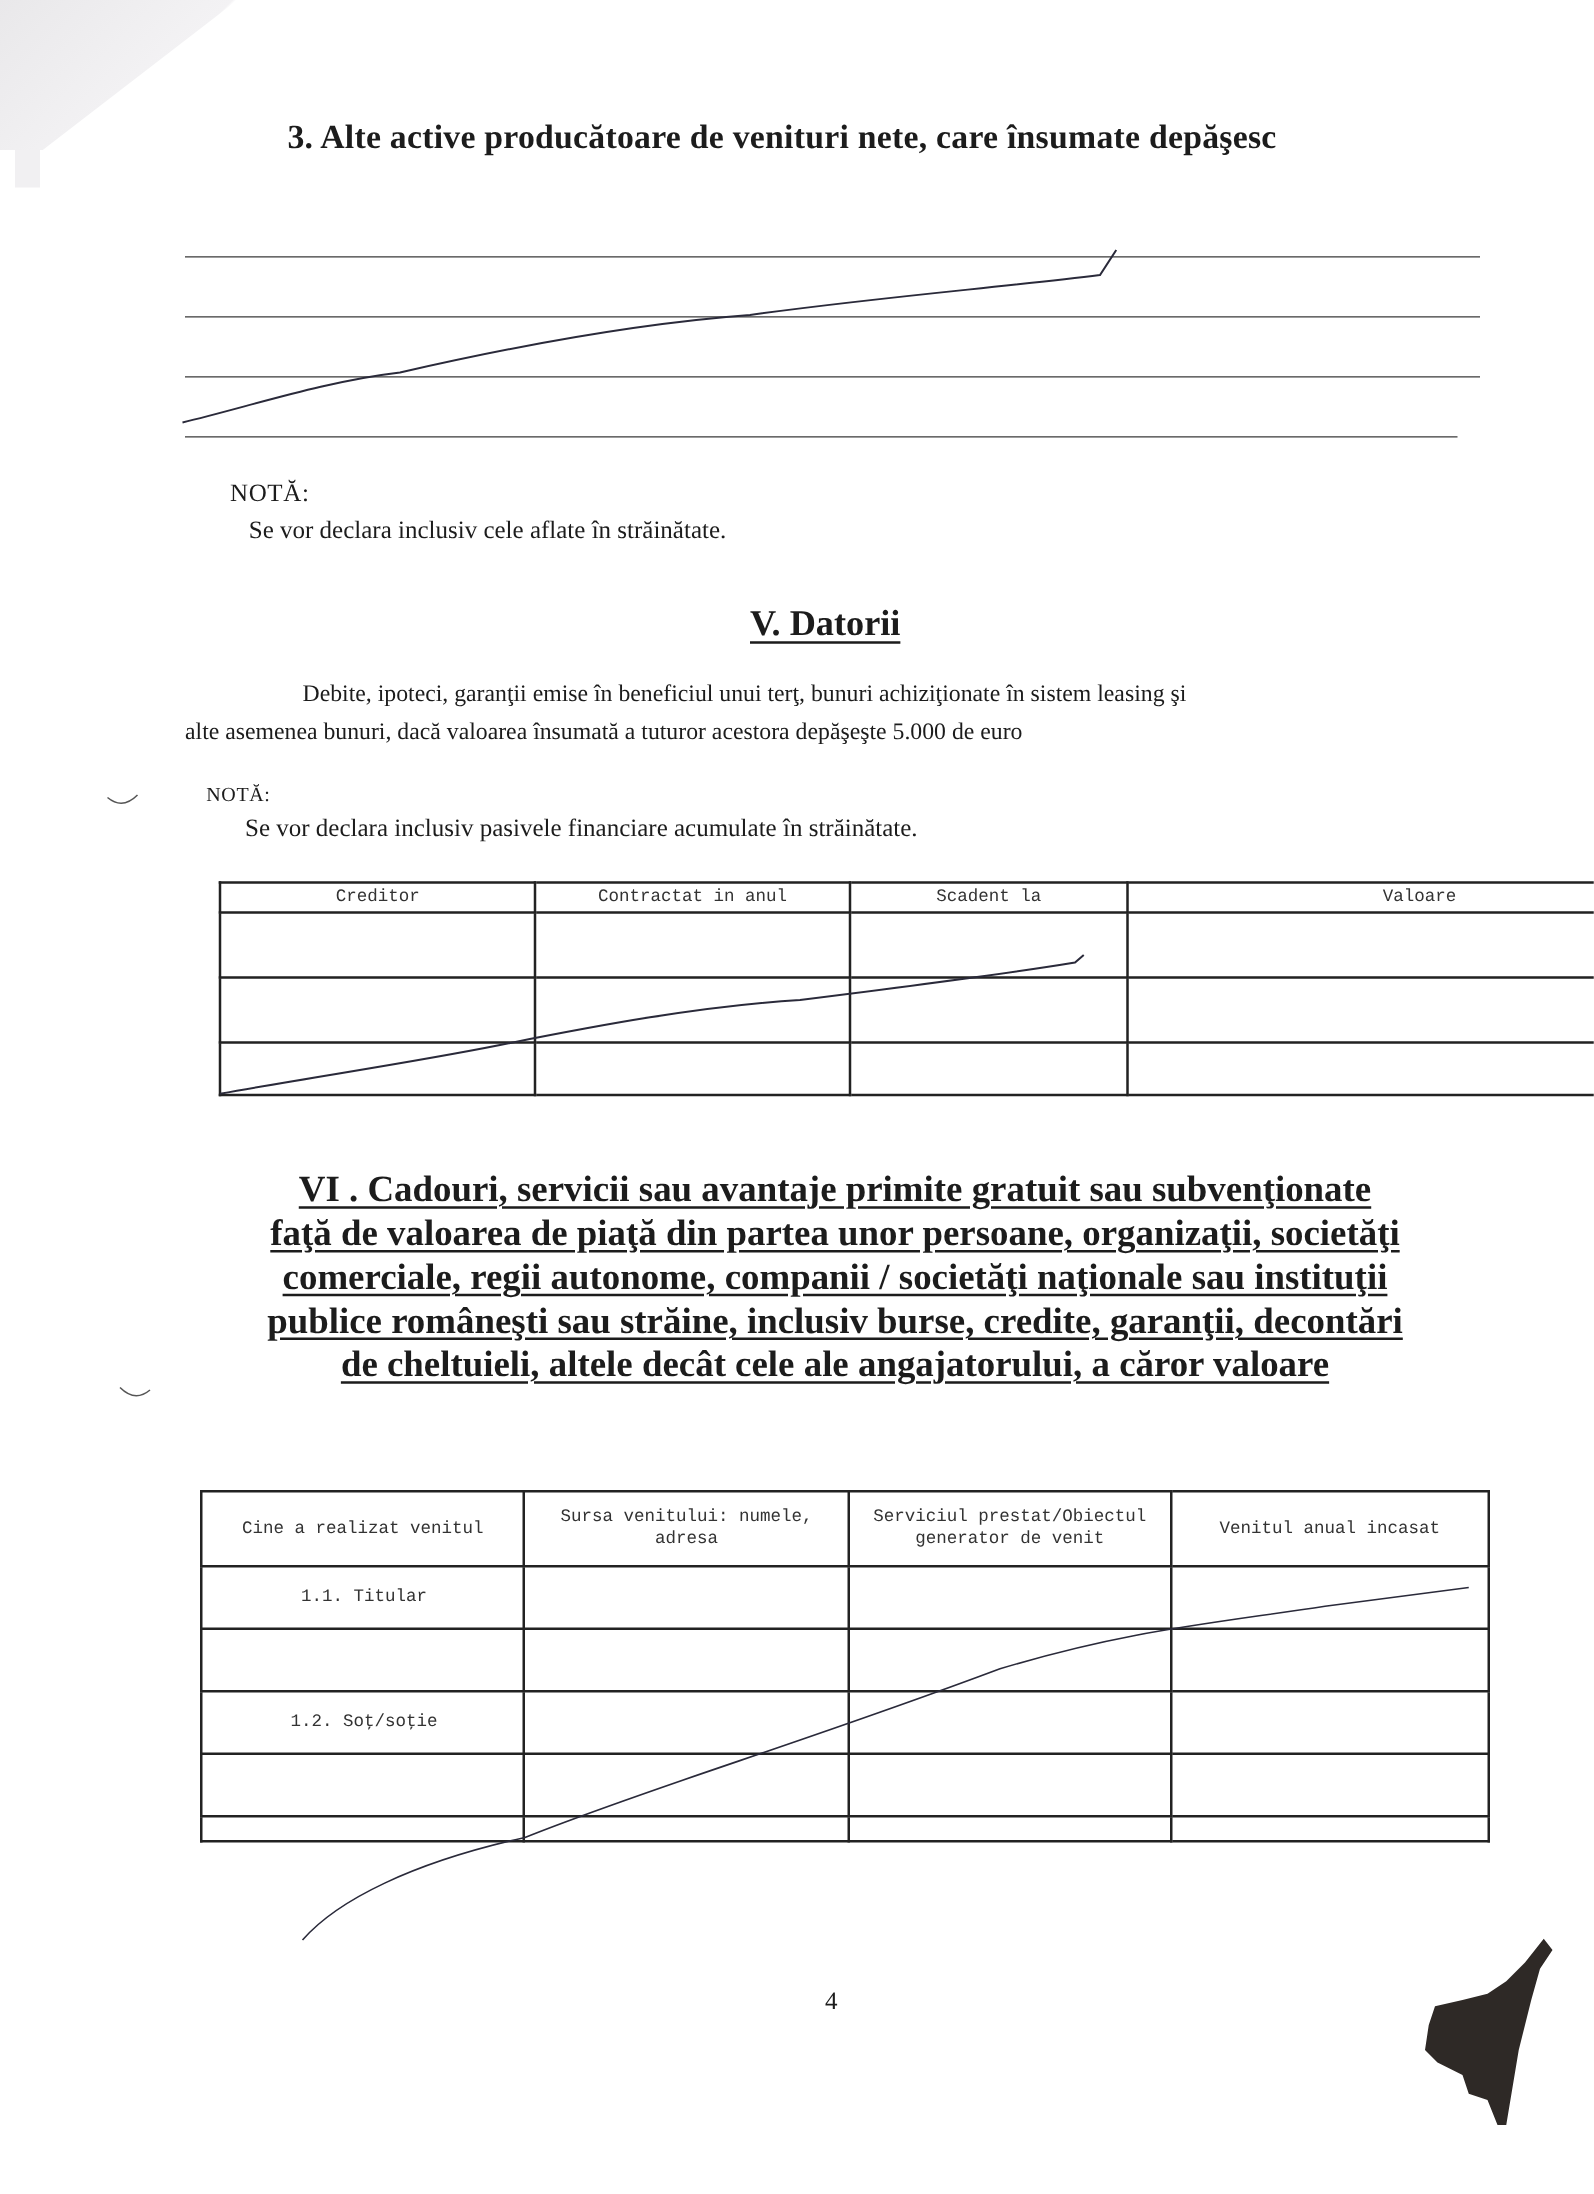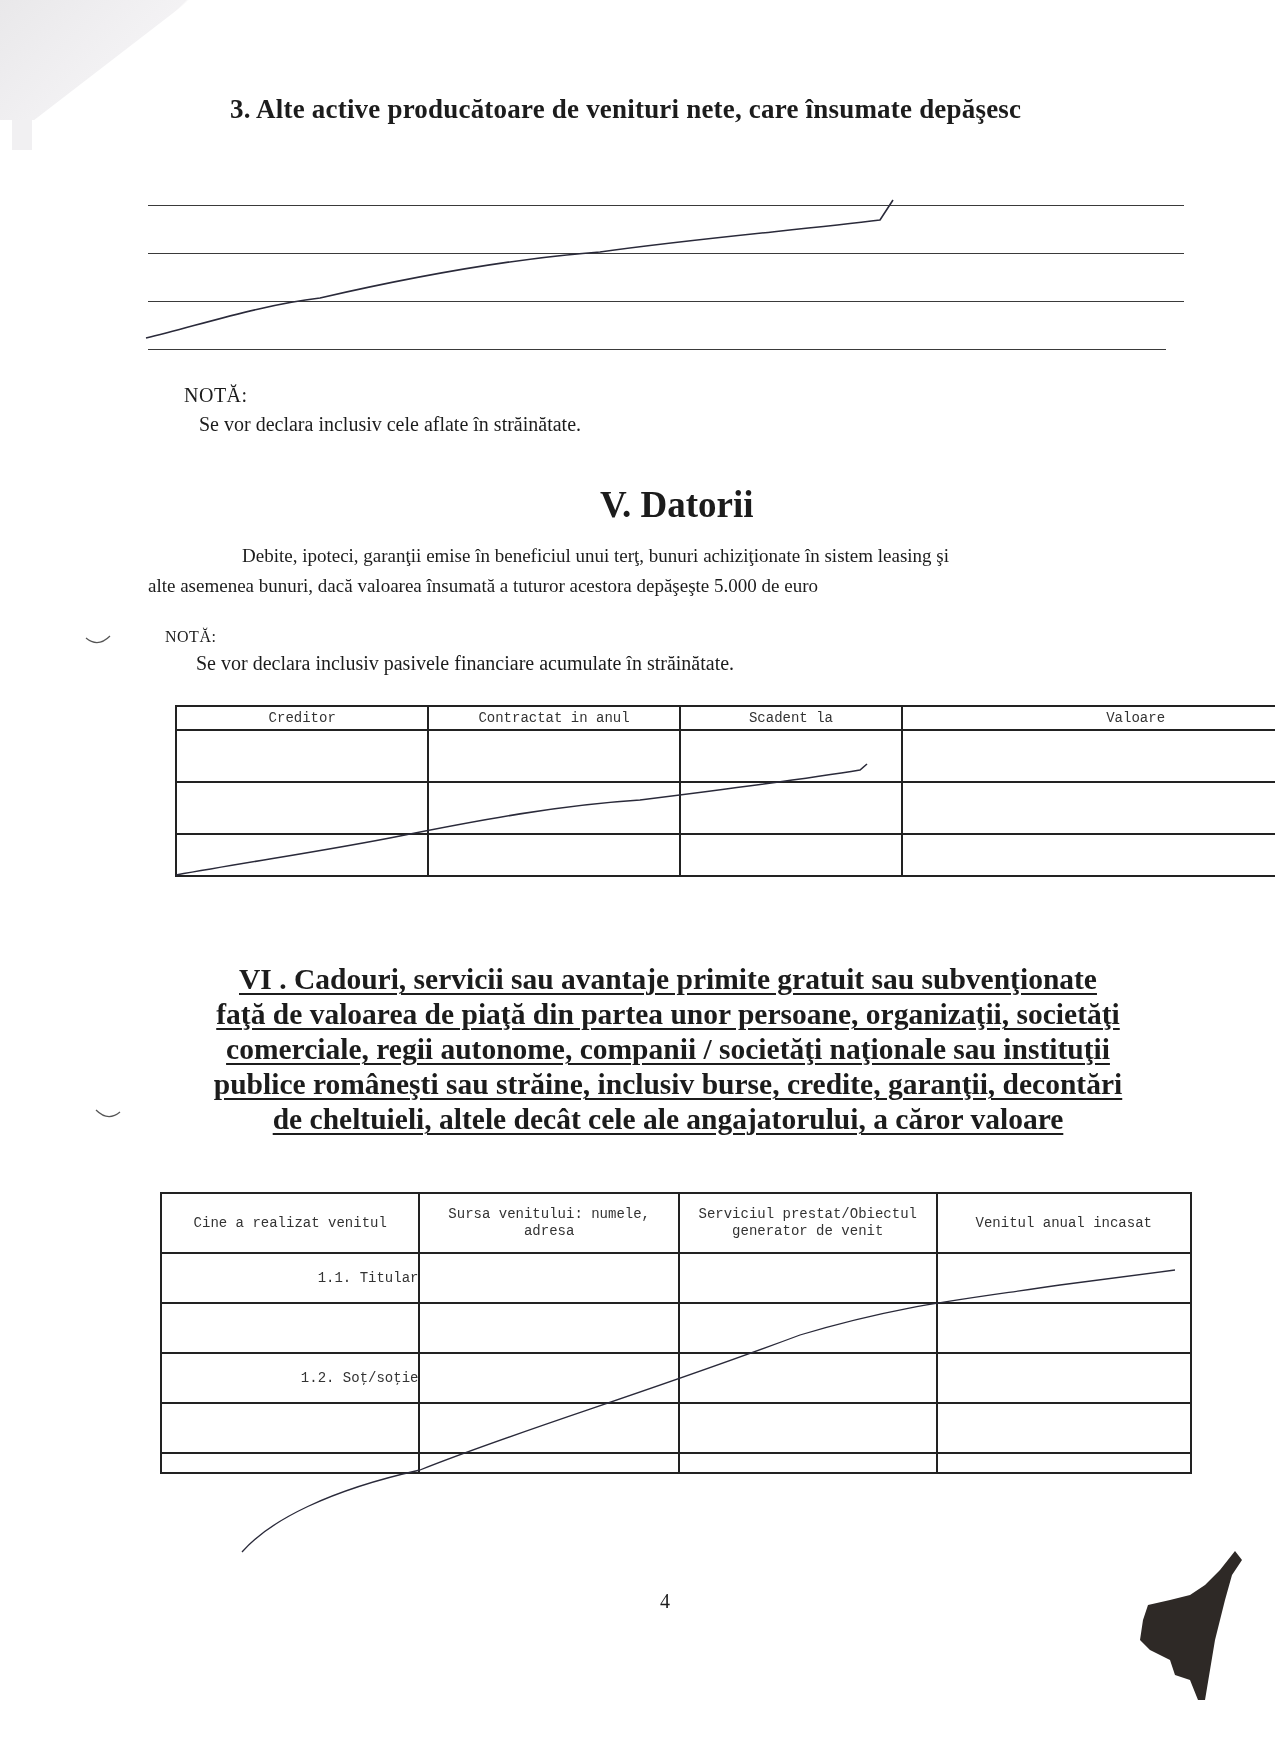--- a/index.html
+++ b/index.html
@@ -29,50 +29,49 @@
       font-family: "Liberation Serif", serif;
       letter-spacing: 0.2px;
     }
     .s3-title .indent { display: inline-block; width: 82px; }
     .rule-line { position: absolute; height: 1px; background: #3a3a3a; }
 
     .nota-label { font-size: 20px; letter-spacing: 0.5px; }
     .nota-text { font-size: 20px; }
 
     .section-heading {
-      font-weight: bold; font-size: 37px; 
+      font-weight: bold; font-size: 29px; text-decoration: underline;
       text-underline-offset: 5px; text-decoration-thickness: 2px;
     }
 
     .body-text { font-size: 19px; line-height: 30px; }
 
     table.form-table {
       position: absolute; border-collapse: collapse;
       font-family: "Liberation Mono", "DejaVu Sans Mono", monospace;
       font-size: 14px; color: #333;
     }
     table.form-table td {
       border: 2px solid #222; padding: 0; vertical-align: middle;
     }
     .t1 td.hdr { text-align: center; height: 22px; }
     .t1 td.cell { height: 50px; }
 
     .t2 td.hdr { text-align: center; height: 58px; line-height: 17px; }
     .t2 td.cell { height: 48px; }
-    .t2 td.lbl { text-align: right; padding-left: 2px; border-radius: 22px; }
+    .t2 td.lbl { text-align: center; padding-left: 2px; border-radius: 22px; }
     .t2 tr.last td { height: 18px; }
 
     .vi-heading {
       left: 148px; top: 935px; width: 1040px;
       text-align: center;
       font-weight: bold; font-size: 29.5px; line-height: 35px;
       text-decoration: underline; text-underline-offset: 4px;
       text-decoration-thickness: 2px;
       font-family: "Liberation Serif", serif;
-      margin-top: 27px;
     }
 
     .page-number {
       left: 660px; top: 1590px; font-size: 20px;
       font-family: "Liberation Serif", serif;
     }
     svg.overlay { position: absolute; left: 0; top: 0; pointer-events: none; }
   </style>
 </head>
 <body>

